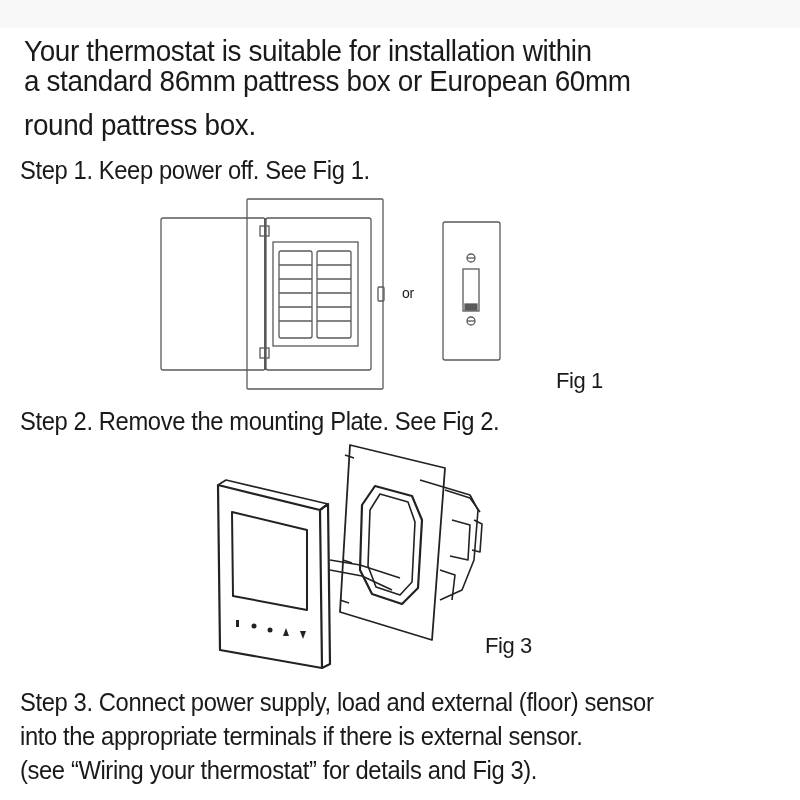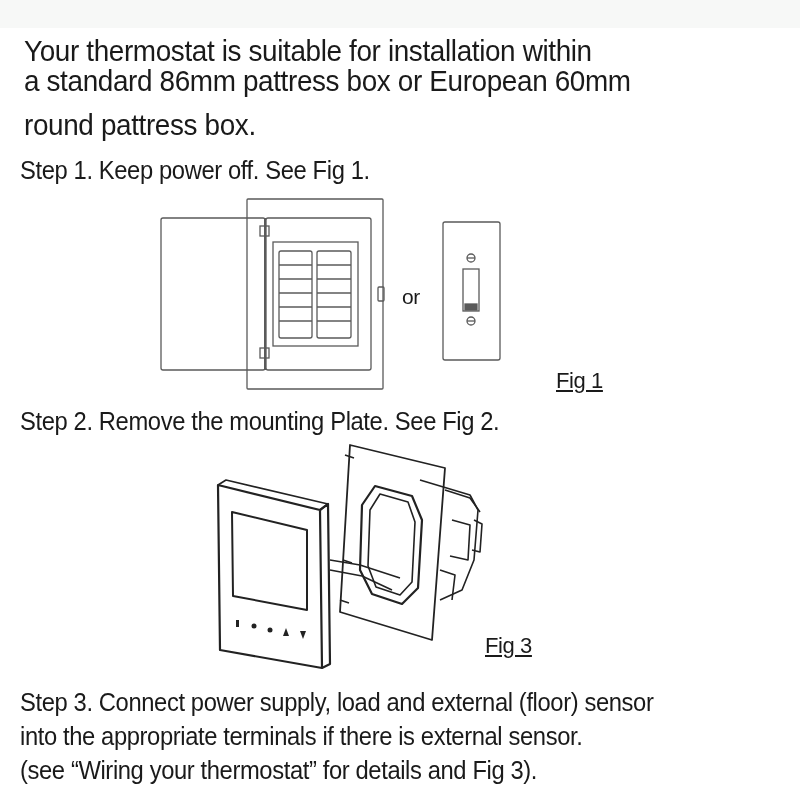--- a/index.html
+++ b/index.html
@@ -7,22 +7,22 @@
     width: 800px; height: 800px; overflow: hidden;
     background: #ffffff;
     font-family: "Liberation Sans", sans-serif;
     color: #1a1a1a;
     position: relative;
   }
   .topband { position: absolute; left: 0; top: 0; width: 800px; height: 28px; background: #f7f8f7; }
   .txt { position: absolute; white-space: nowrap; letter-spacing: -0.4px; }
   .intro { font-size: 30px; line-height: 30px; transform: scaleX(0.93); transform-origin: left top; }
   .step { font-size: 25px; line-height: 26px; transform: scaleX(0.95); transform-origin: left top; }
-  .fig-label { font-size: 22px; text-decoration: underline; }
-  .or-label { font-size: 21px; }
+  .fig-label { font-size: 22px; }
+  .or-label { font-size: 14px; }
   svg { position: absolute; overflow: visible; }
 </style>
 </head>
 <body>
 
 <div class="topband"></div>
 
 <div>
   <div class="txt intro" style="left:24px; top:36px;">Your thermostat is suitable for installation within</div>
   <div class="txt intro" style="left:24px; top:66px;">a standard 86mm pattress box or European 60mm</div>

